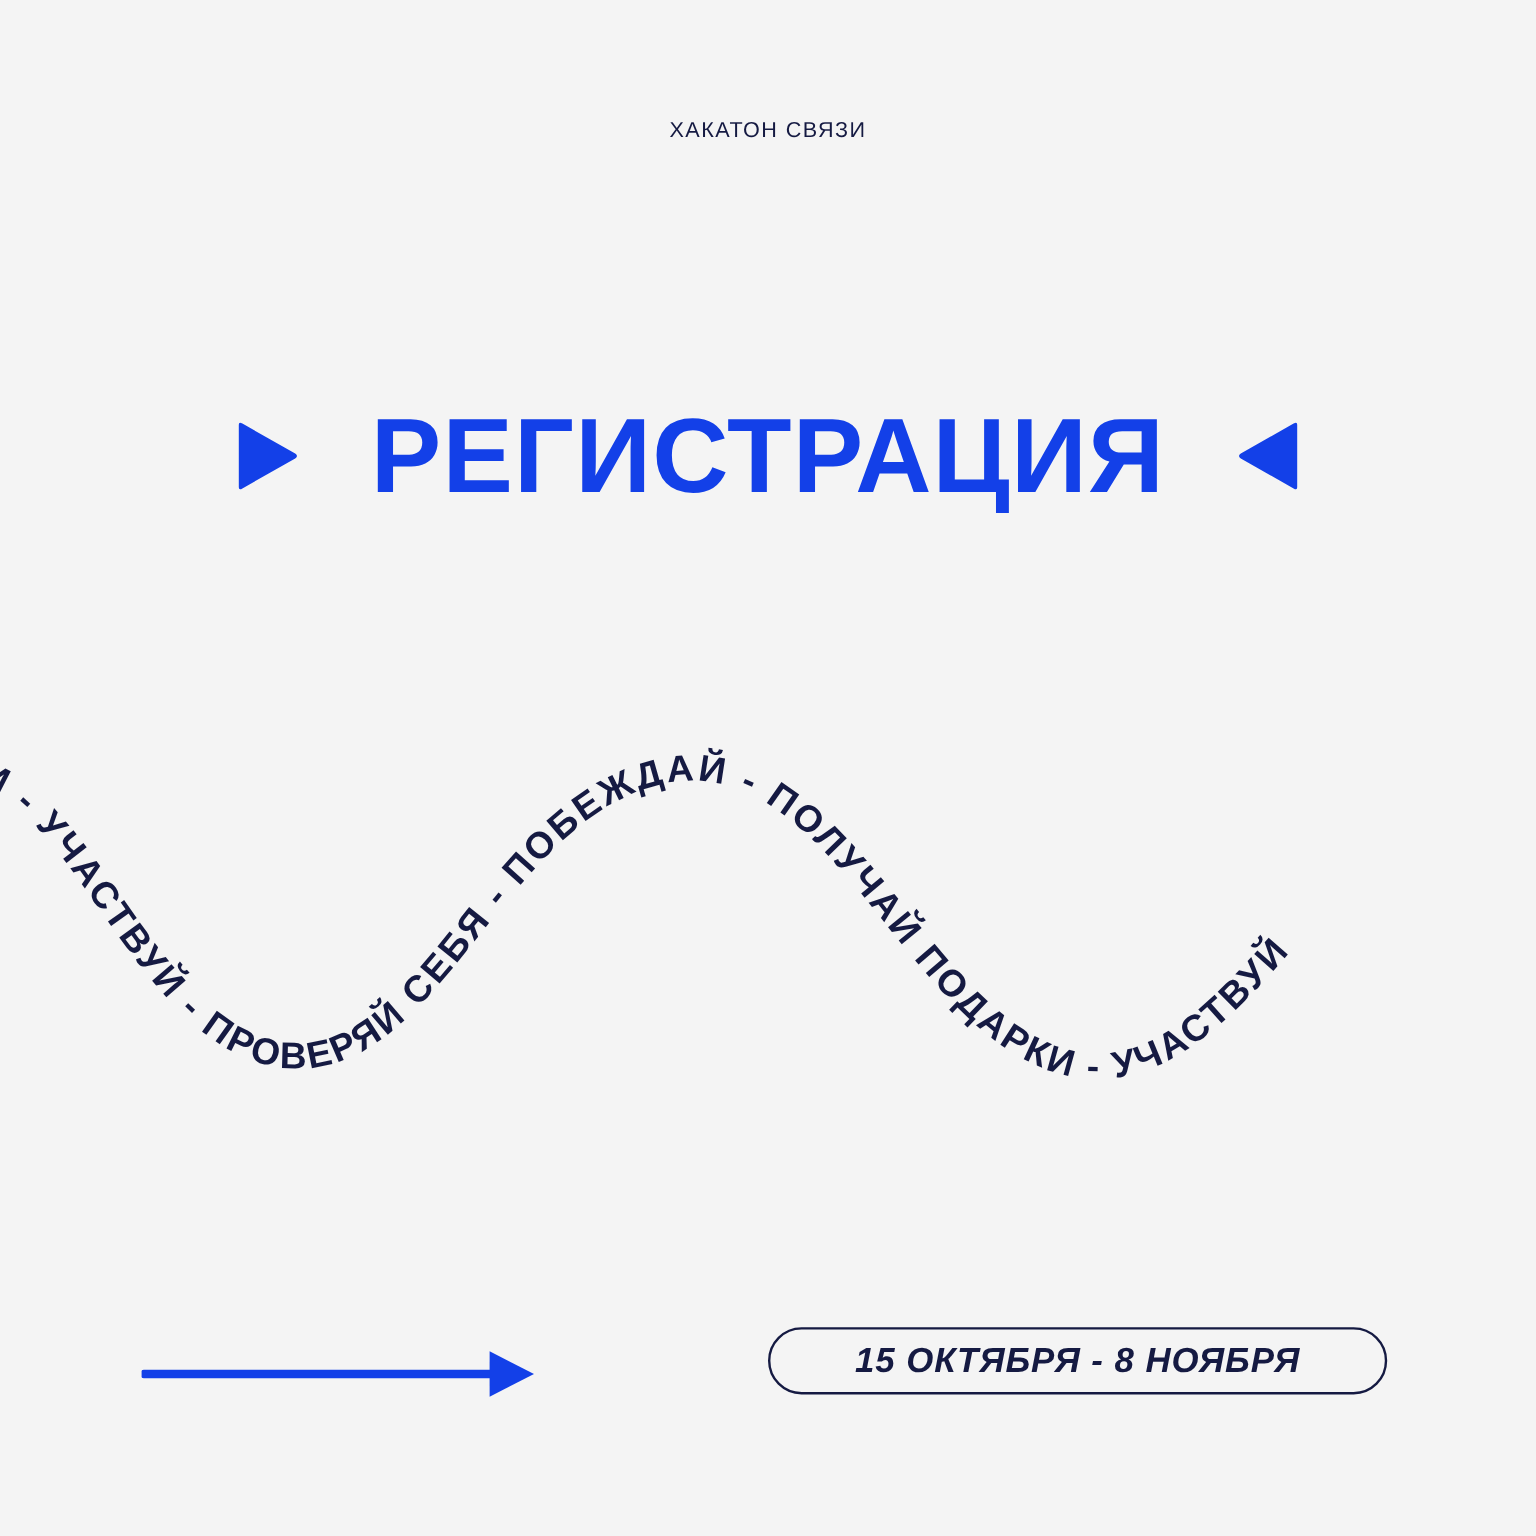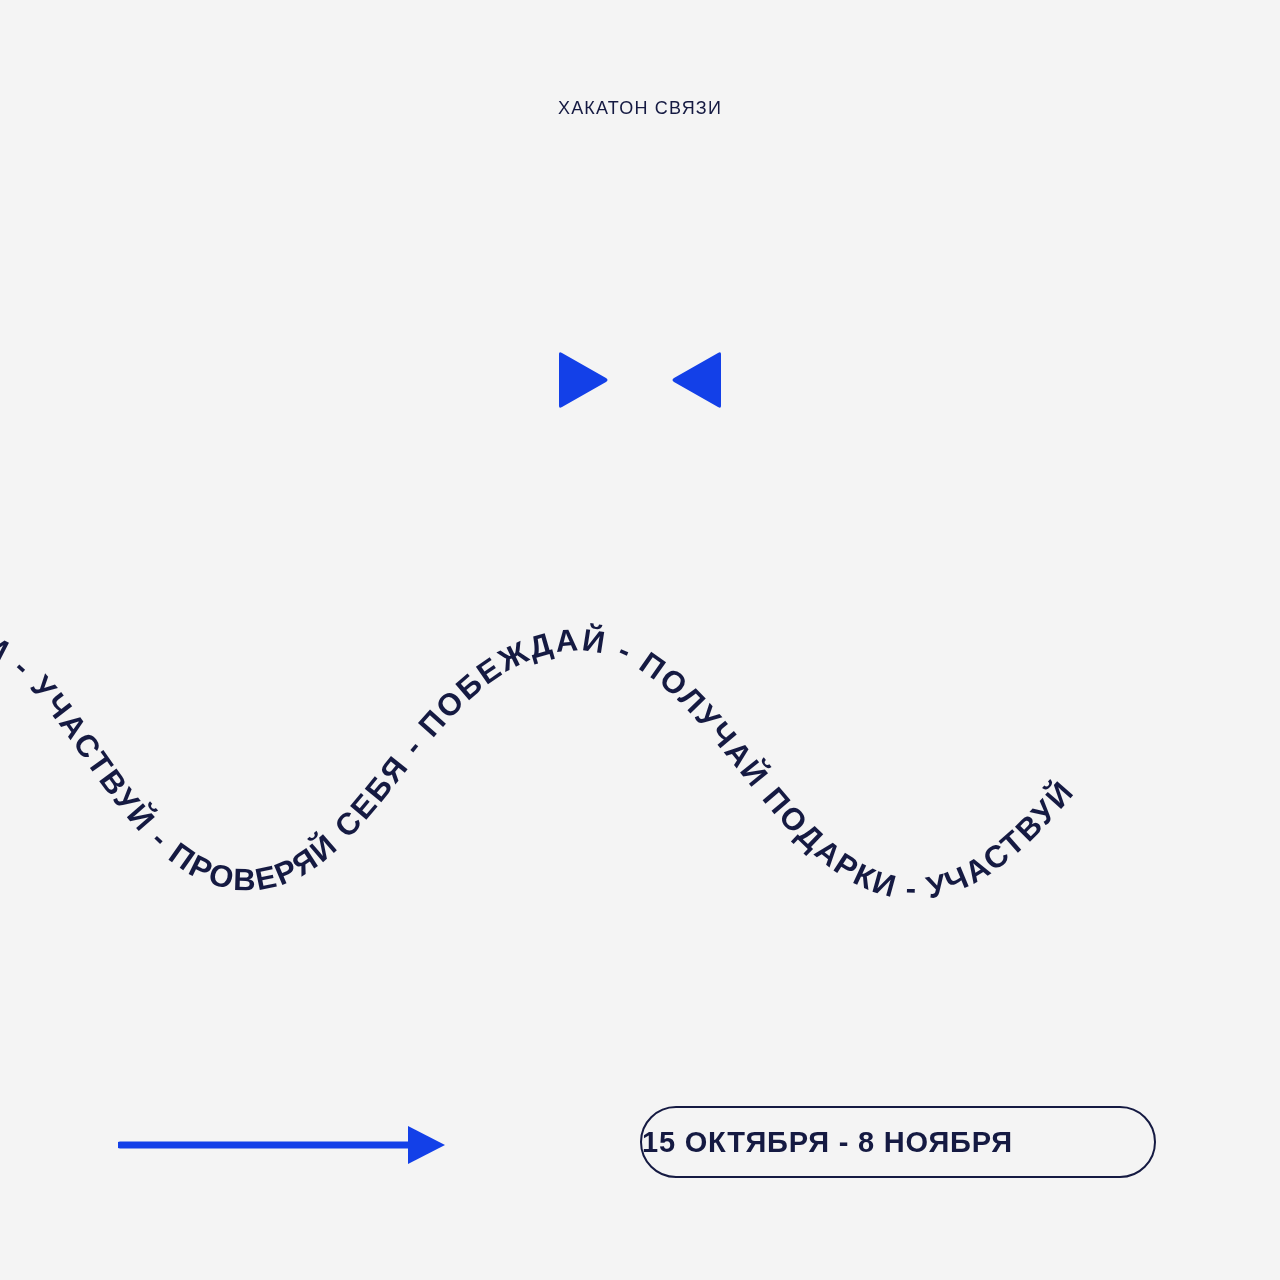--- a/index.html
+++ b/index.html
@@ -96,28 +96,29 @@
   }
   .arrow-wrap svg {
     display: block;
   }
 
   .date-pill {
     position: absolute;
     left: 640px;
     top: 1106px;
     width: 516px;
-    height: 72px;
+    height: 56px;
     box-sizing: border-box;
     border: 2.5px solid #151a42;
     border-radius: 40px;
     display: flex;
     align-items: center;
-    justify-content: flex-start;
+    justify-content: center;
     background: transparent;
+    font-style: italic;
   }
   .date-pill-label {
     font-size: 29px;
     font-weight: 600;
     letter-spacing: 0.8px;
     color: #151a42;
     white-space: nowrap;
   }
 </style>
 </head>
@@ -127,20 +128,21 @@
 
   <div class="kicker">ХАКАТОН СВЯЗИ</div>
 
   <div class="hero-row">
     <span class="tri">
       <svg viewBox="0 0 58 62" width="58" height="62" aria-hidden="true">
         <path d="M6 5 Q6 2 9 4 L53 29 Q56 31 53 33 L9 58 Q6 60 6 57 Z" fill="#1340e8"></path>
       </svg>
     </span>
 
+    <span class="hero-title">РЕГИСТРАЦИЯ</span>
 
     <span class="tri">
       <svg viewBox="0 0 58 62" width="58" height="62" aria-hidden="true">
         <path d="M52 5 Q52 2 49 4 L5 29 Q2 31 5 33 L49 58 Q52 60 52 57 Z" fill="#1340e8"></path>
       </svg>
     </span>
   </div>
 
   <div class="wave-wrap">
     <svg viewBox="0 0 1280 380" width="1280" height="380" aria-hidden="true">

